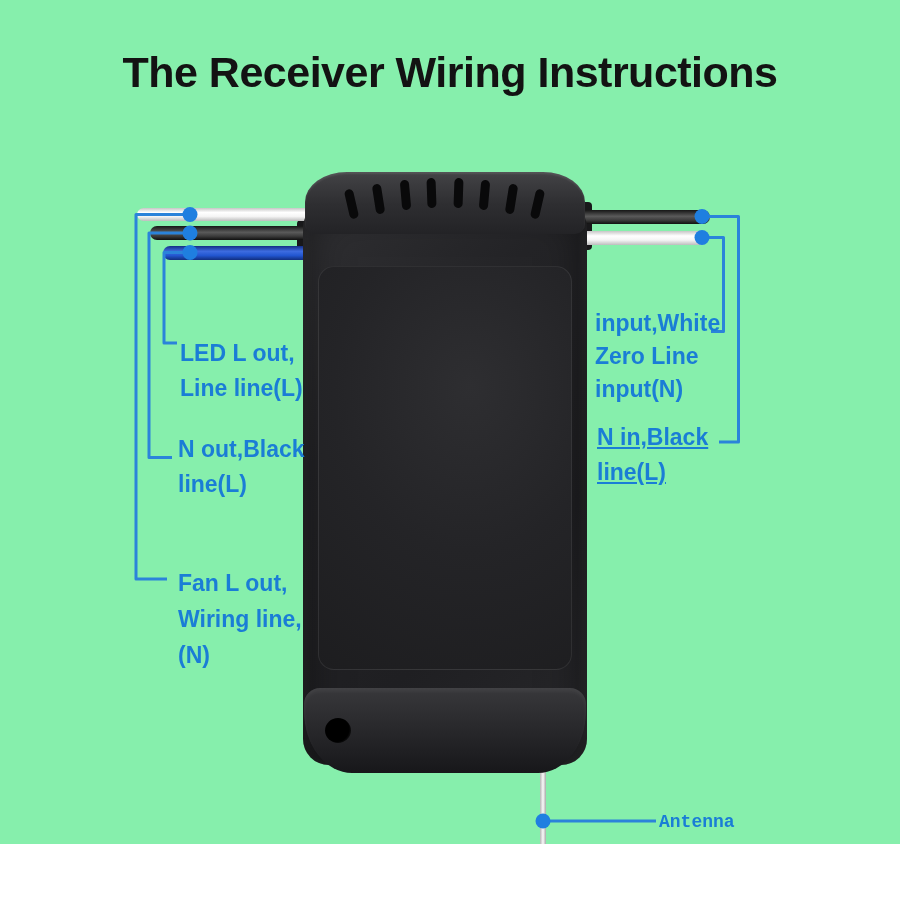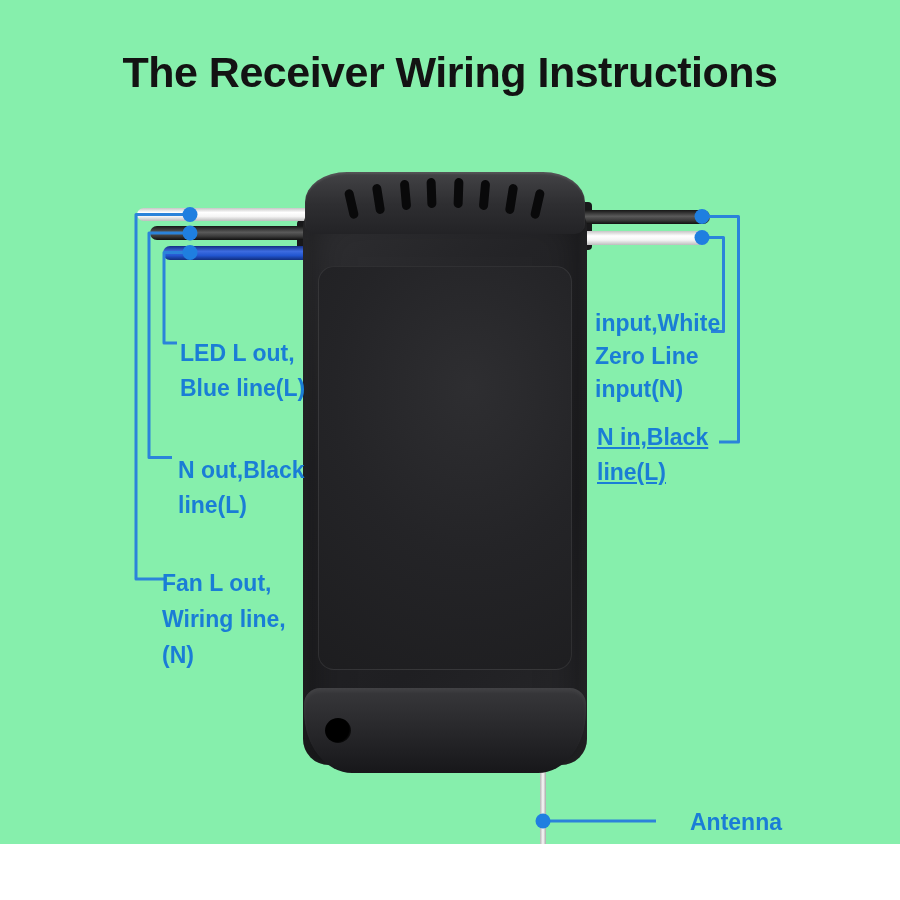--- a/index.html
+++ b/index.html
@@ -73,25 +73,25 @@
     background:radial-gradient(circle at 45% 45%, #000000 62%, #323235 100%);
   }
   
   #leaders{position:absolute;left:0;top:0;z-index:3;pointer-events:none;}
   
   .label{
     position:absolute;z-index:4;color:#1a7dd6;font-weight:700;font-size:23px;line-height:35px;
     white-space:nowrap;
   }
   #label-led {left:180px;top:336px;}
-  #label-nout{left:178px;top:453px;}
-  #label-fan {left:162px;top:565px;line-height:36px;}
+  #label-nout{left:178px;top:432px;}
+  #label-fan {left:178px;top:565px;line-height:36px;}
   #label-zero{left:595px;top:307px;line-height:33px;}
   #label-nin {left:597px;top:420px;text-decoration:underline;}
-  #label-antenna{left:690px;top:802px;font-size:23px;line-height:40px;}
+  #label-antenna{left:659px;top:802px;font-size:18px;line-height:40px;font-family:Liberation Mono, monospace;}
 </style>
 </head>
 <body>
 
 <div id="stage">
 
   <h1 id="title">The Receiver Wiring Instructions</h1>
 
   <div class="stub" id="stub-left"></div>
   <div class="stub" id="stub-right"></div>
@@ -137,21 +137,21 @@
       <circle cx="190" cy="233" r="7.5"></circle>
       <circle cx="190" cy="252.5" r="7.5"></circle>
       <circle cx="702" cy="216.5" r="7.5"></circle>
       <circle cx="702" cy="237.5" r="7.5"></circle>
       <circle cx="543" cy="821" r="7.5"></circle>
     </g>
   </svg>
 
   <div class="label" id="label-led">
     <div>LED L out,</div>
-    <div>Blue line(L)</div>
+    <div>Line line(L)</div>
   </div>
 
   <div class="label" id="label-nout">
     <div>N out,Black</div>
     <div>line(L)</div>
   </div>
 
   <div class="label" id="label-fan">
     <div>Fan L out,</div>
     <div>Wiring line,</div>

